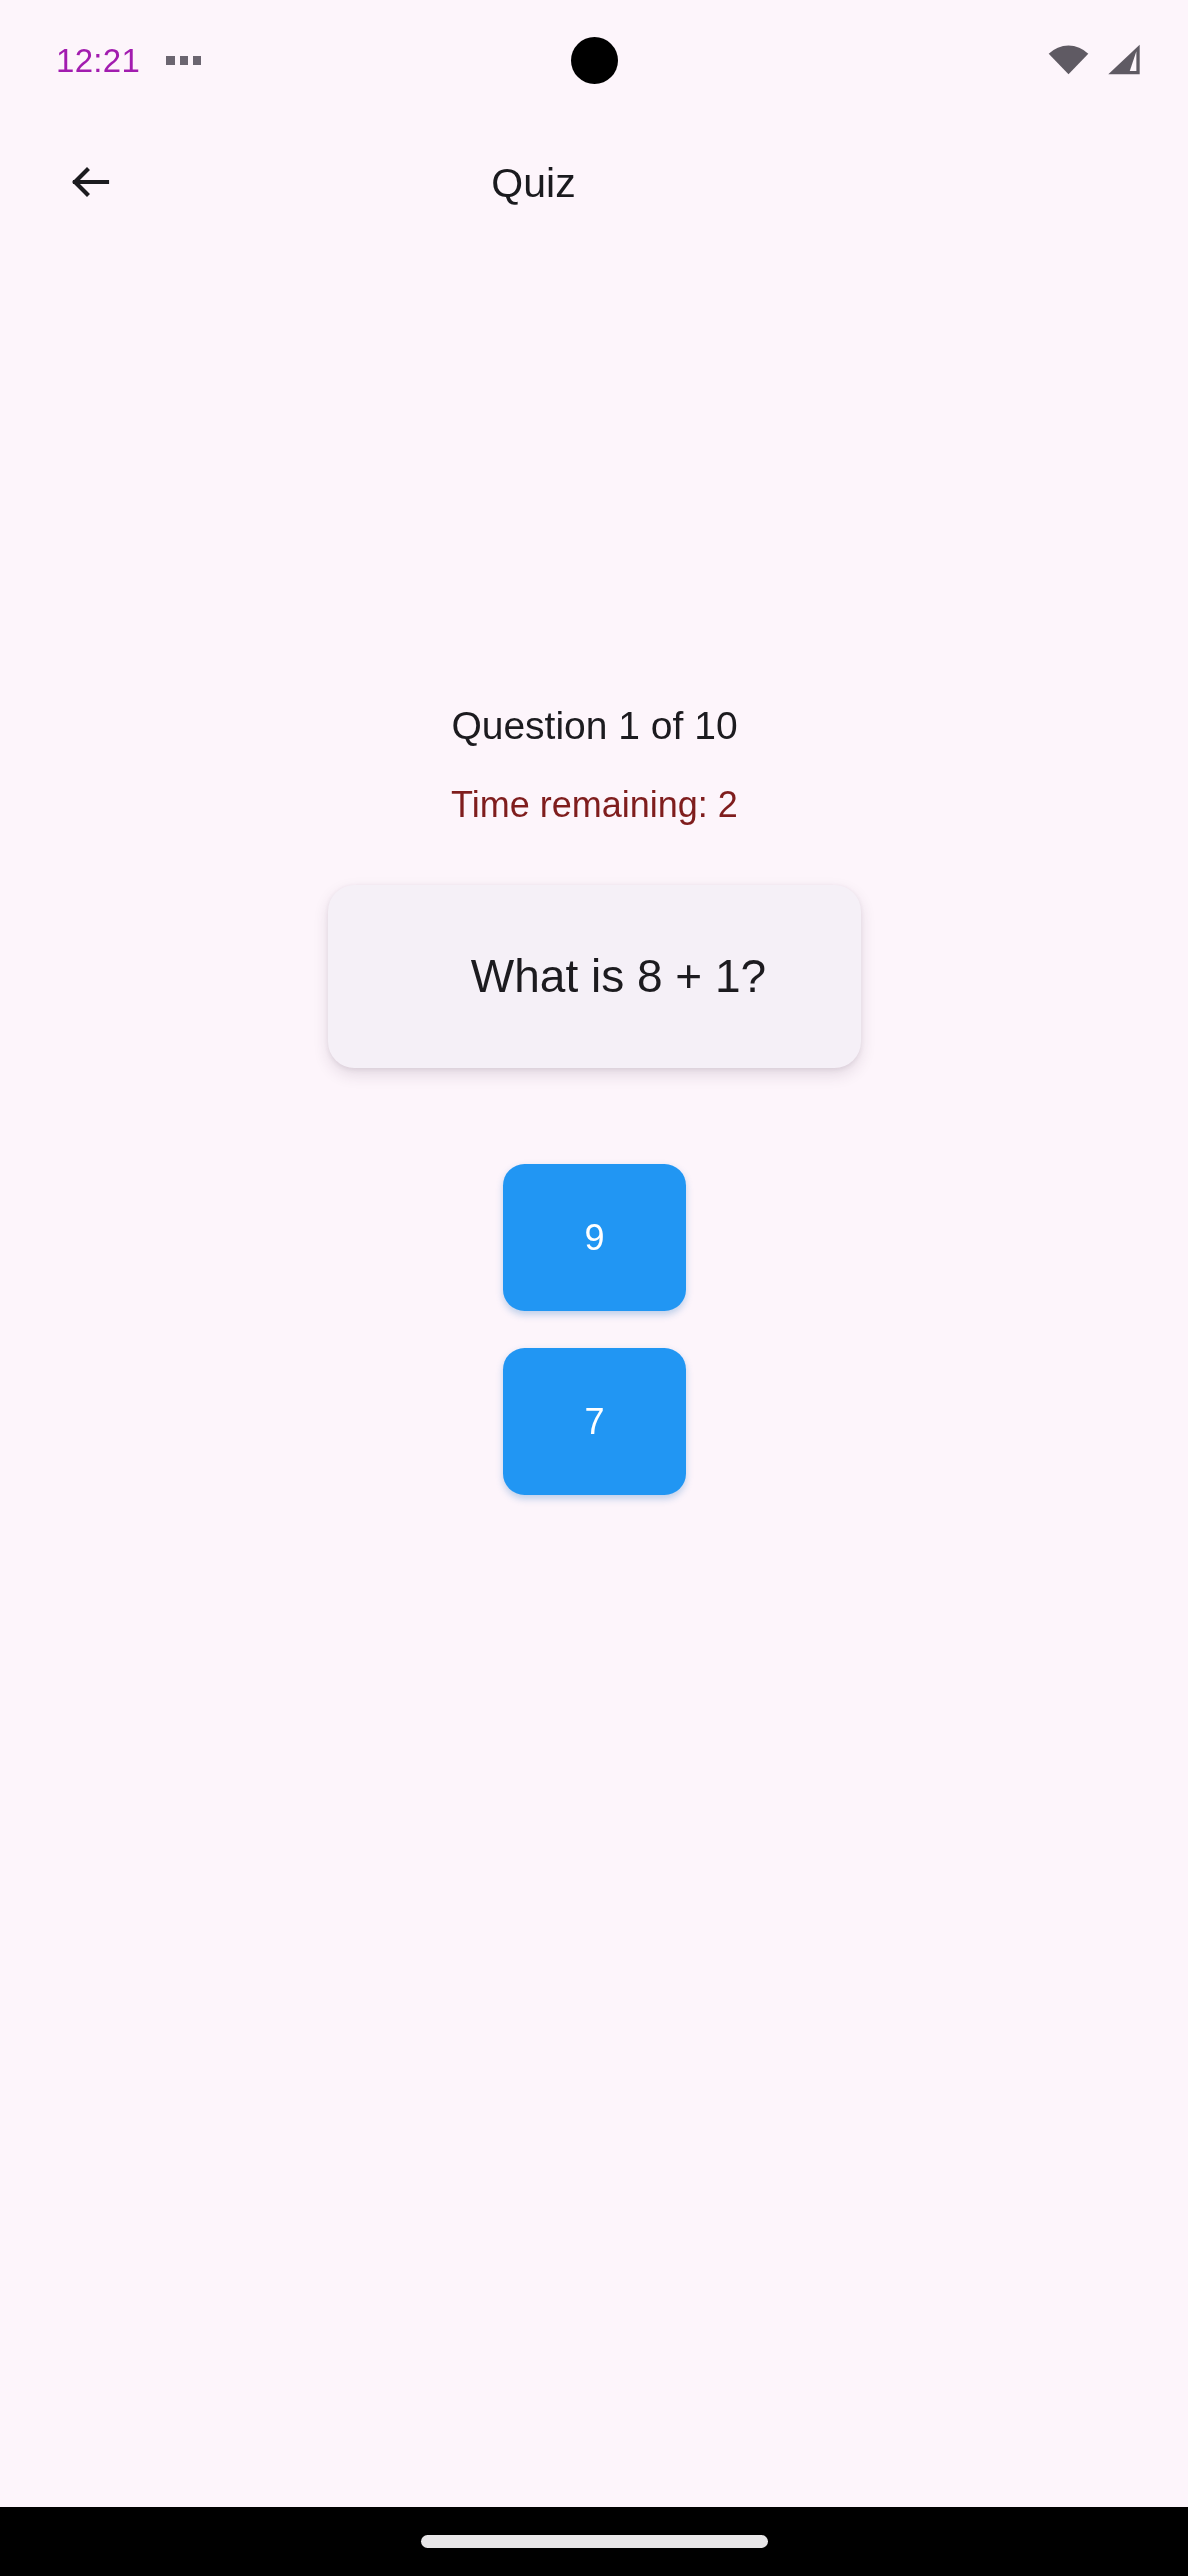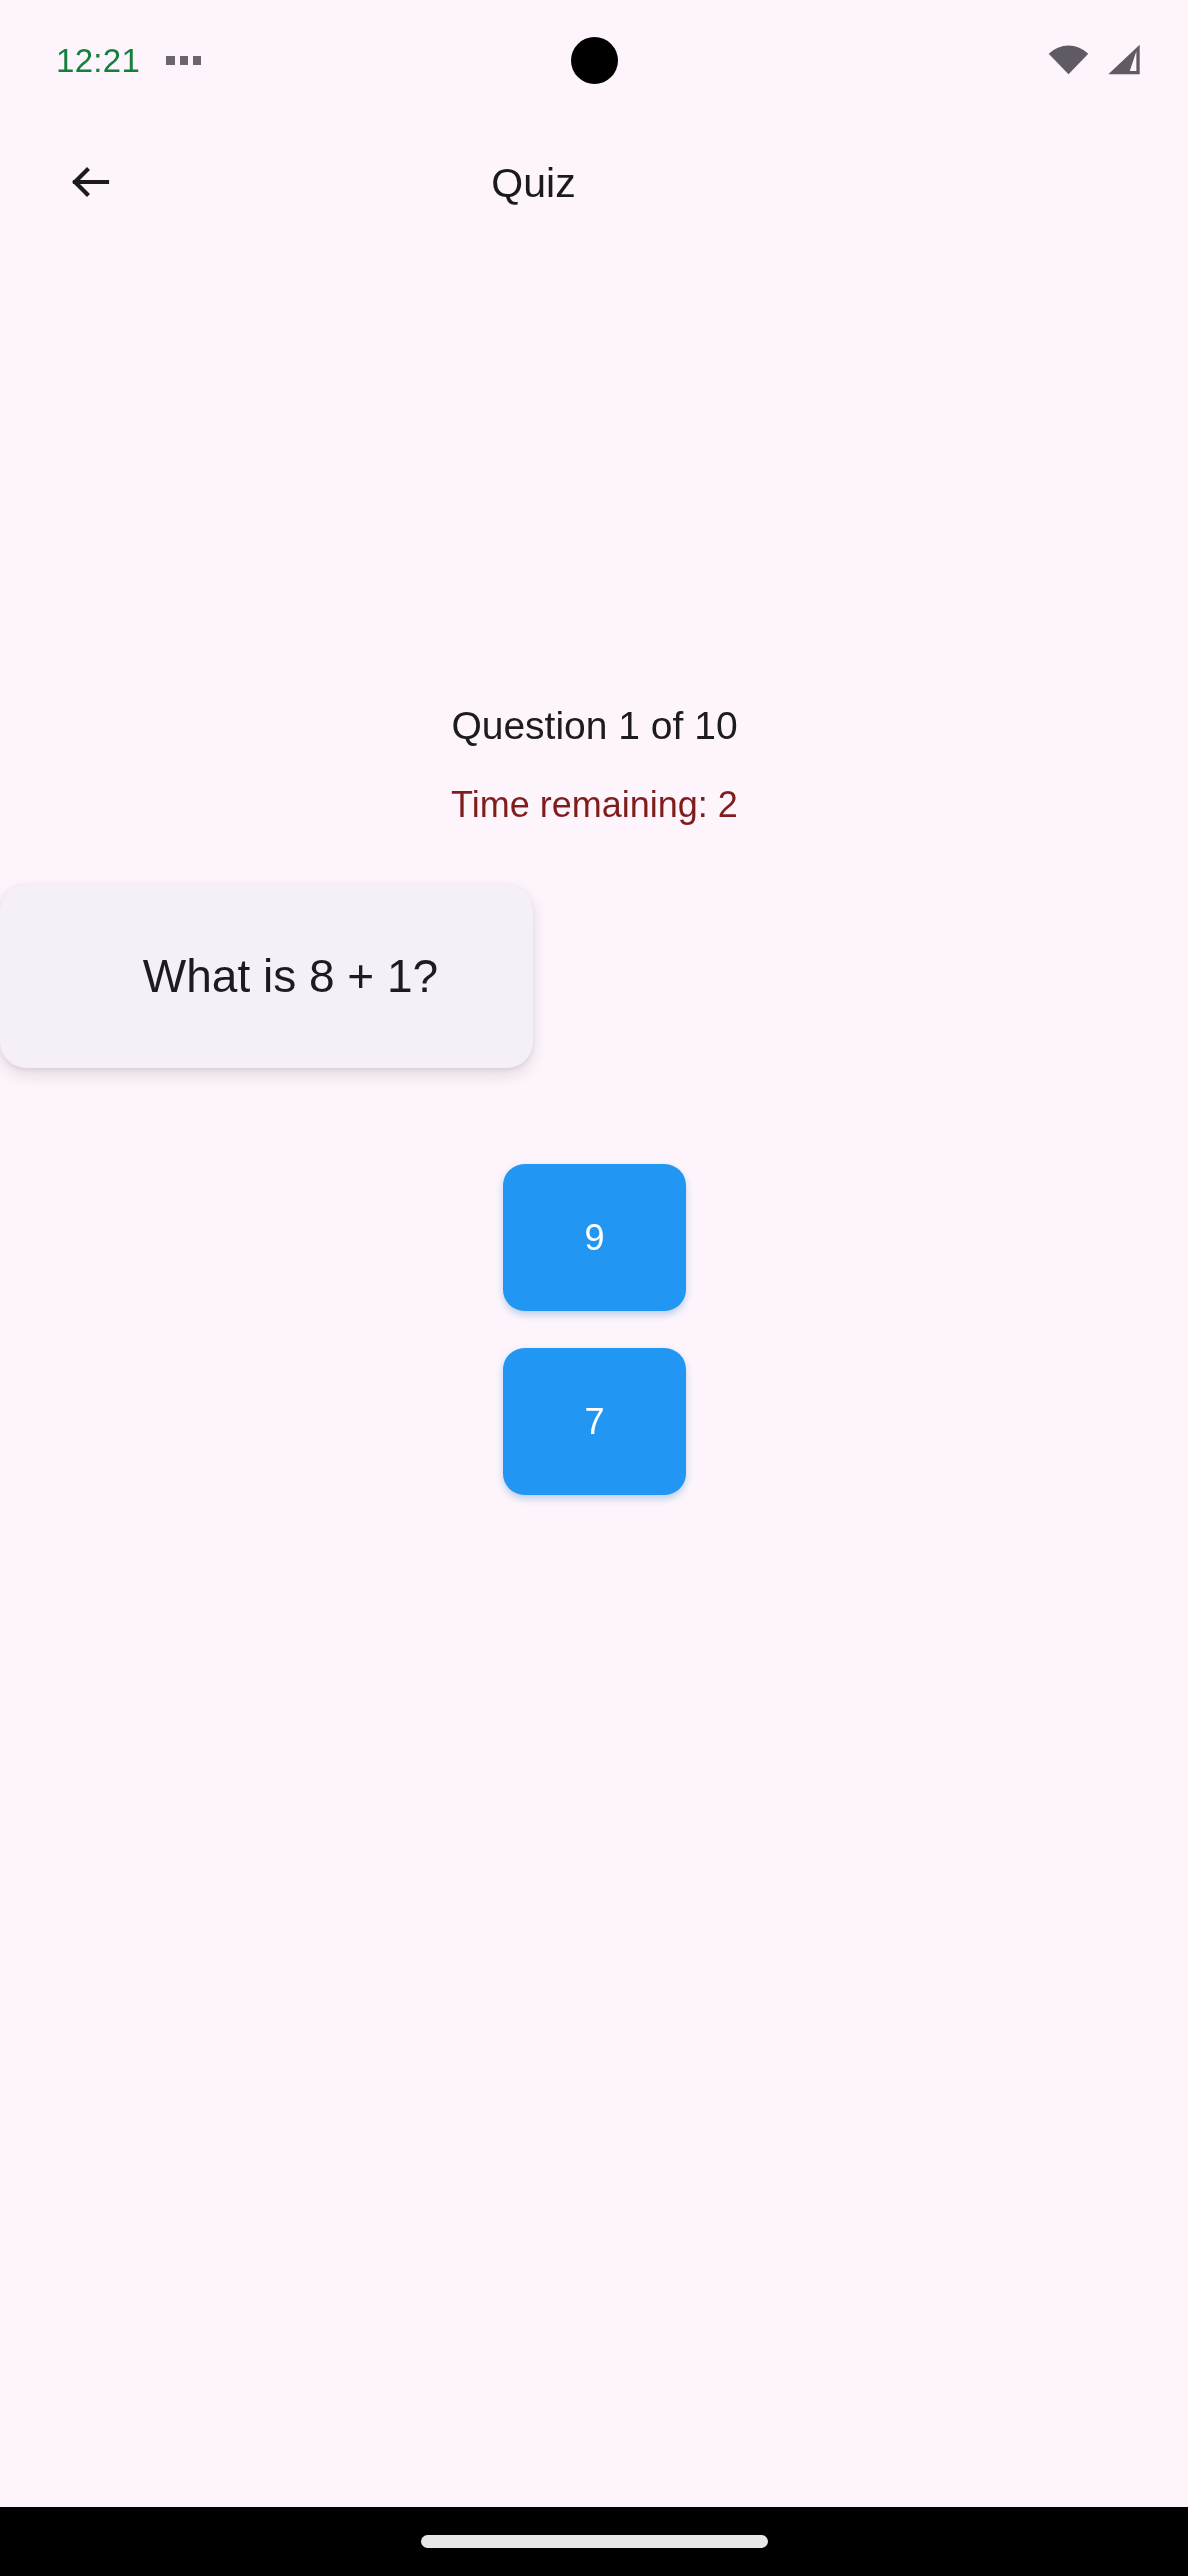--- a/index.html
+++ b/index.html
@@ -18,21 +18,21 @@
 
   
   .statusbar {
     position:absolute; left:0; top:0;
     width:1189px; height:121px;
     display:flex; align-items:center;
     padding:0 46px 0 56px;
   }
   .sb-time {
     font-size:33px;
-    color:#15803d;
+    color:#a21caf;
     letter-spacing:0.3px;
     line-height:1;
   }
   .sb-dots {
     display:flex; gap:5px;
     margin-left:26.4px;
     align-items:flex-end;
   }
   .sb-dots i {
     display:block;
@@ -75,20 +75,21 @@
   }
 
   
   .content {
     position:absolute;
     left:0; top:244px;
     width:1189px;
     height:2262px;
     display:flex;
     flex-direction:column;
+    align-items:center;
   }
 
   .q-counter {
     margin-top:462px;
     font-size:39px;
     color:#1C1B1F;
     line-height:1;
     text-align:center;
   }
   .timer {

